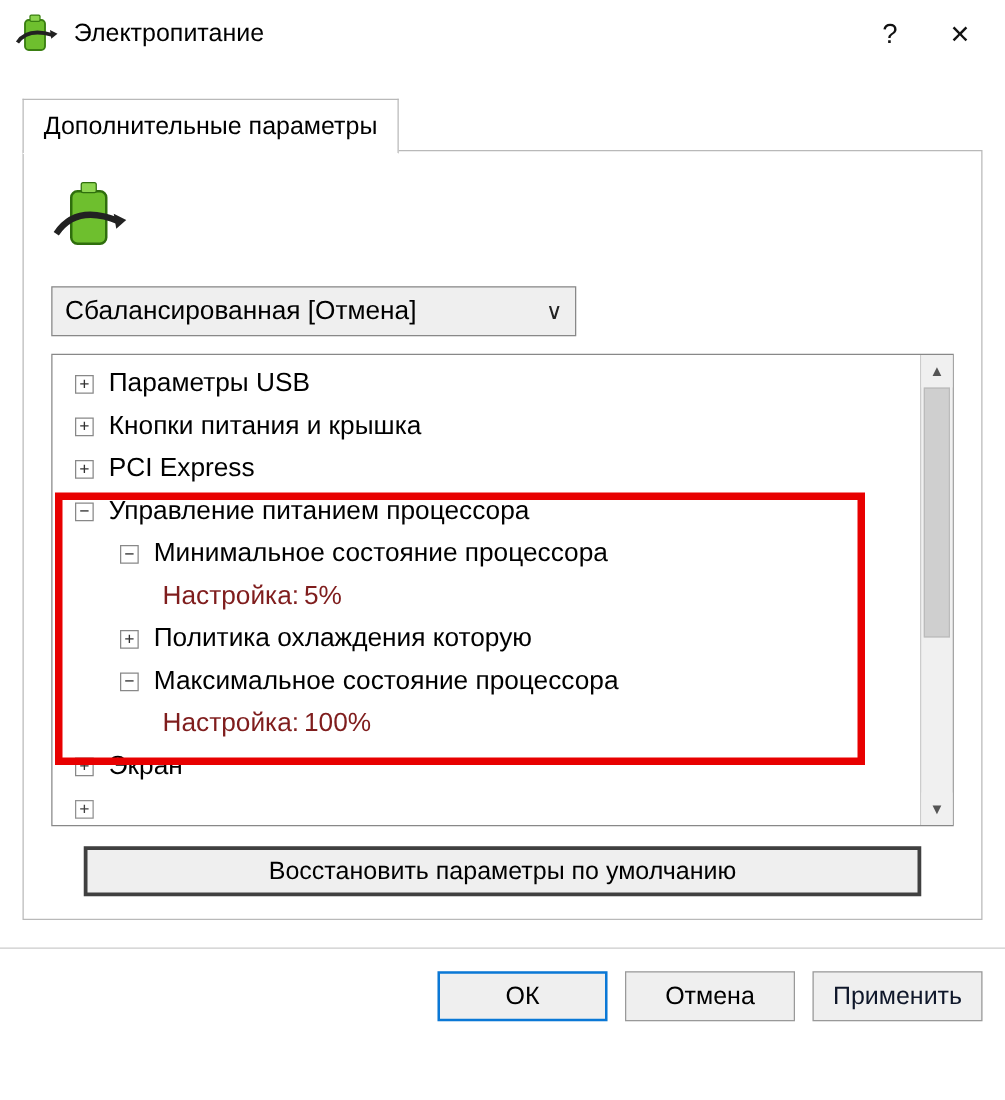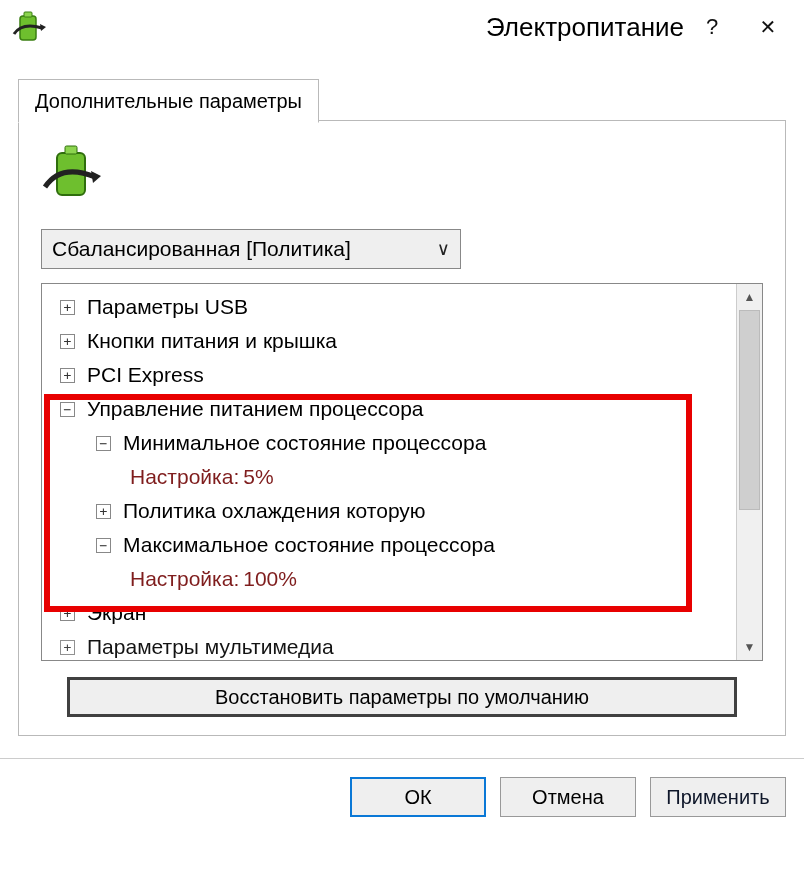--- a/index.html
+++ b/index.html
@@ -10,21 +10,21 @@
     font-size: 20px;
     background: #fff;
     color: #000;
     overflow: hidden;
   }
   .titlebar {
     display: flex; align-items: center;
     height: 54px; padding: 0 8px 0 12px;
   }
   .titlebar .title {
-    flex: 1; margin-left: 0; font-size: 26px; text-align: right;
+    flex: 1; margin-left: 11px; font-size: 20px;
   }
   .tbtn {
     width: 56px; height: 54px;
     display: flex; align-items: center; justify-content: center;
     font-size: 22px; color: #111;
   }
 
   .body-area {
     padding: 24px 18px 4px 18px;
   }
@@ -187,21 +187,21 @@
             <rect x="16" y="10" width="28" height="42" rx="5" fill="#6ebf2e" stroke="#2f6e0d" stroke-width="2"></rect>
             <rect x="24" y="3" width="12" height="8" rx="1.5" fill="#8cd44f" stroke="#2f6e0d"></rect>
             <rect x="20" y="16" width="20" height="30" fill="url(#g)" opacity="0.3"></rect>
             <path d="M4 44 q16 -24 50 -10" stroke="#222" stroke-width="5" fill="none"></path>
             <path d="M50 28 l10 5 l-8 7 z" fill="#222"></path>
           </svg>
         </span>
       </div>
 
       <div class="plan-dd">
-        <span class="dd-label">Сбалансированная [Политика]</span>
+        <span class="dd-label">Сбалансированная [Отмена]</span>
         <span class="chevron">∨</span>
       </div>
 
       <div class="tree-outer">
         <div class="tree">
 
           <div class="node lvl0">
             <span class="expander">+</span>
             <span>Параметры USB</span>
           </div>
@@ -240,21 +240,20 @@
               <span class="colon"> </span>
               <span>100%</span>
               </div>
 
           <div class="node lvl0">
             <span class="expander">+</span>
             <span>Экран</span>
           </div>
           <div class="node lvl0" style="opacity:.92">
             <span class="expander">+</span>
-            <span>Параметры мультимедиа</span>
           </div>
 
           <div class="highlight-box" style="left:2px; top:110px; width:648px; height:218px;"></div>
         </div>
 
         <div class="scrollbar">
           <div class="sc-btn sc-up">
               <span>▲</span>
             </div>
           <div class="sc-thumb"></div>

